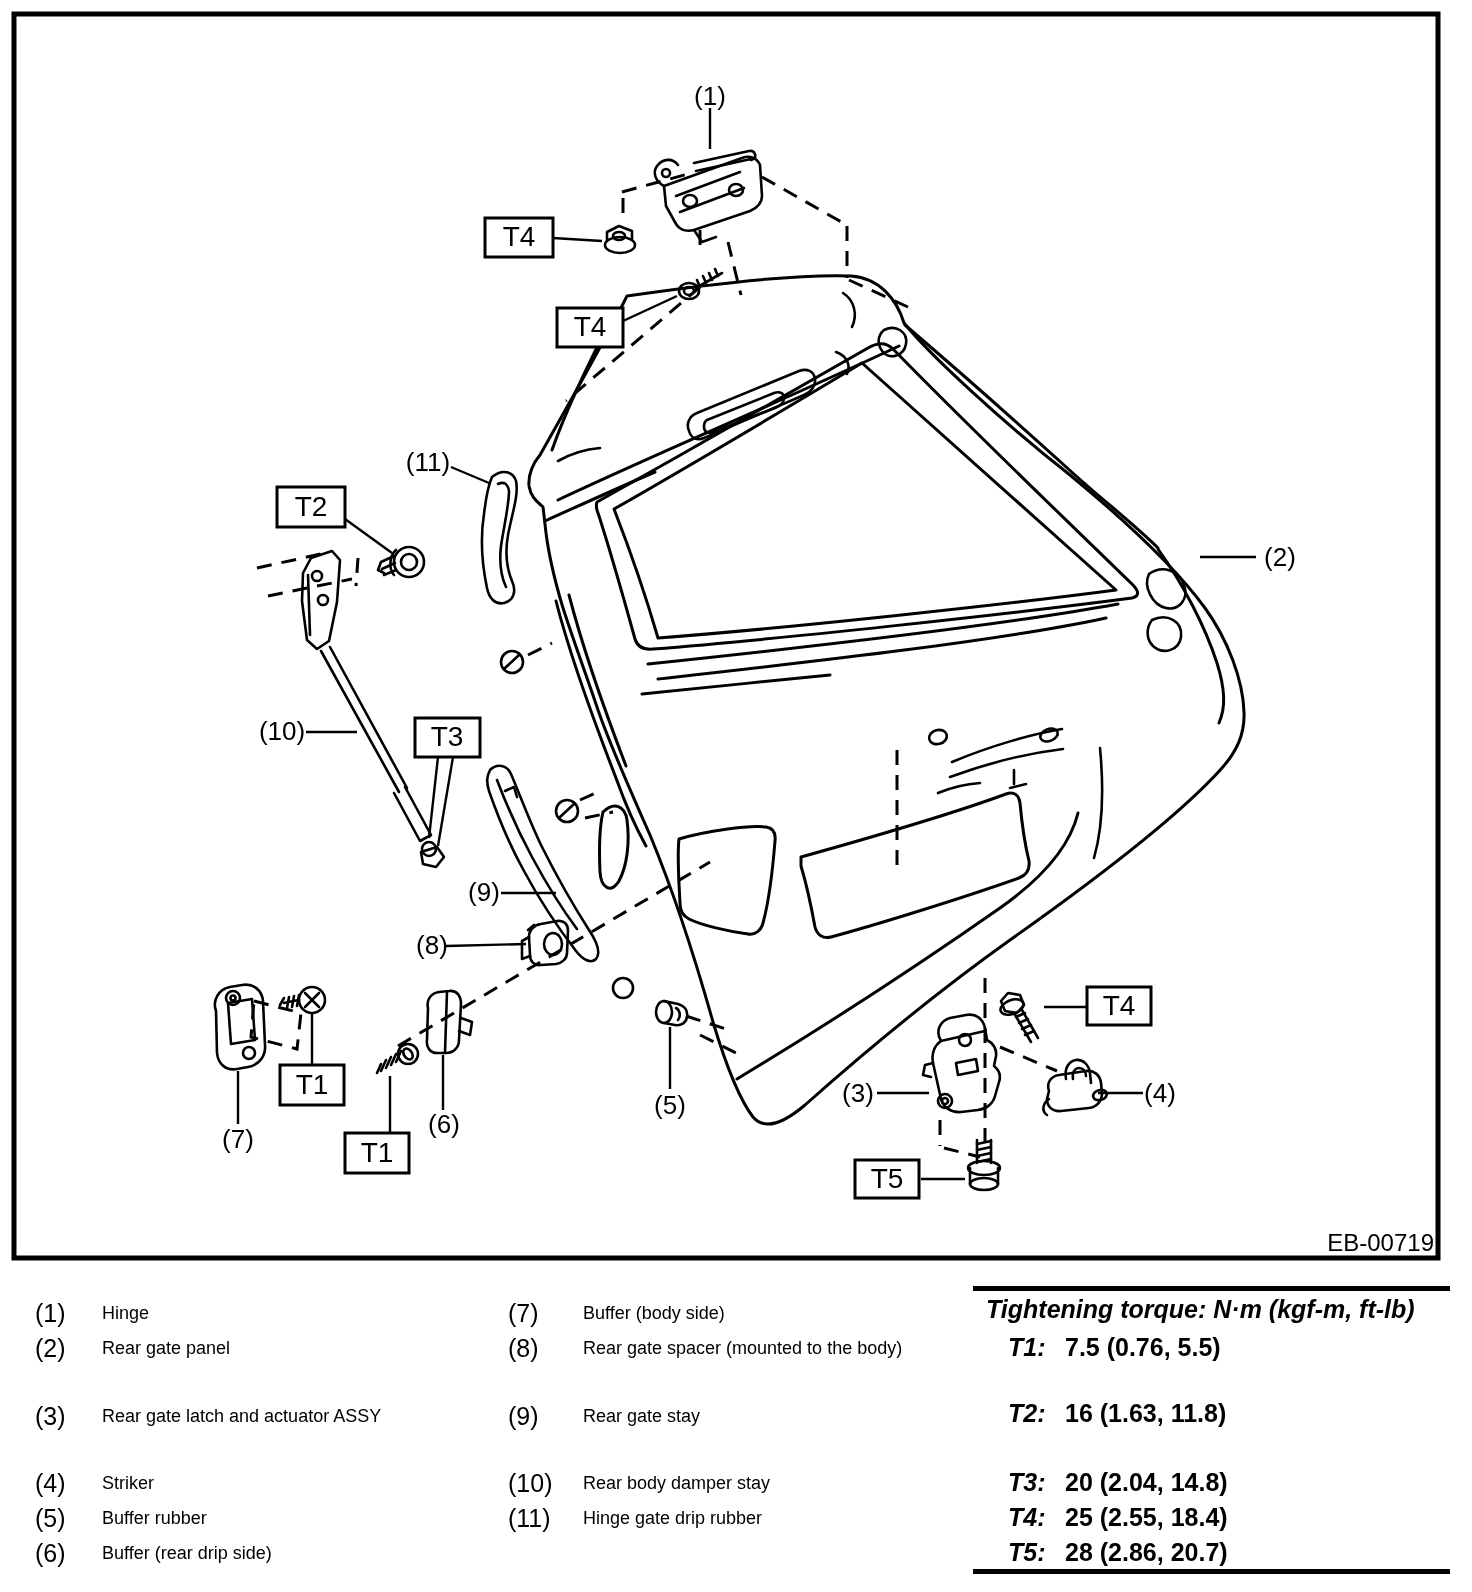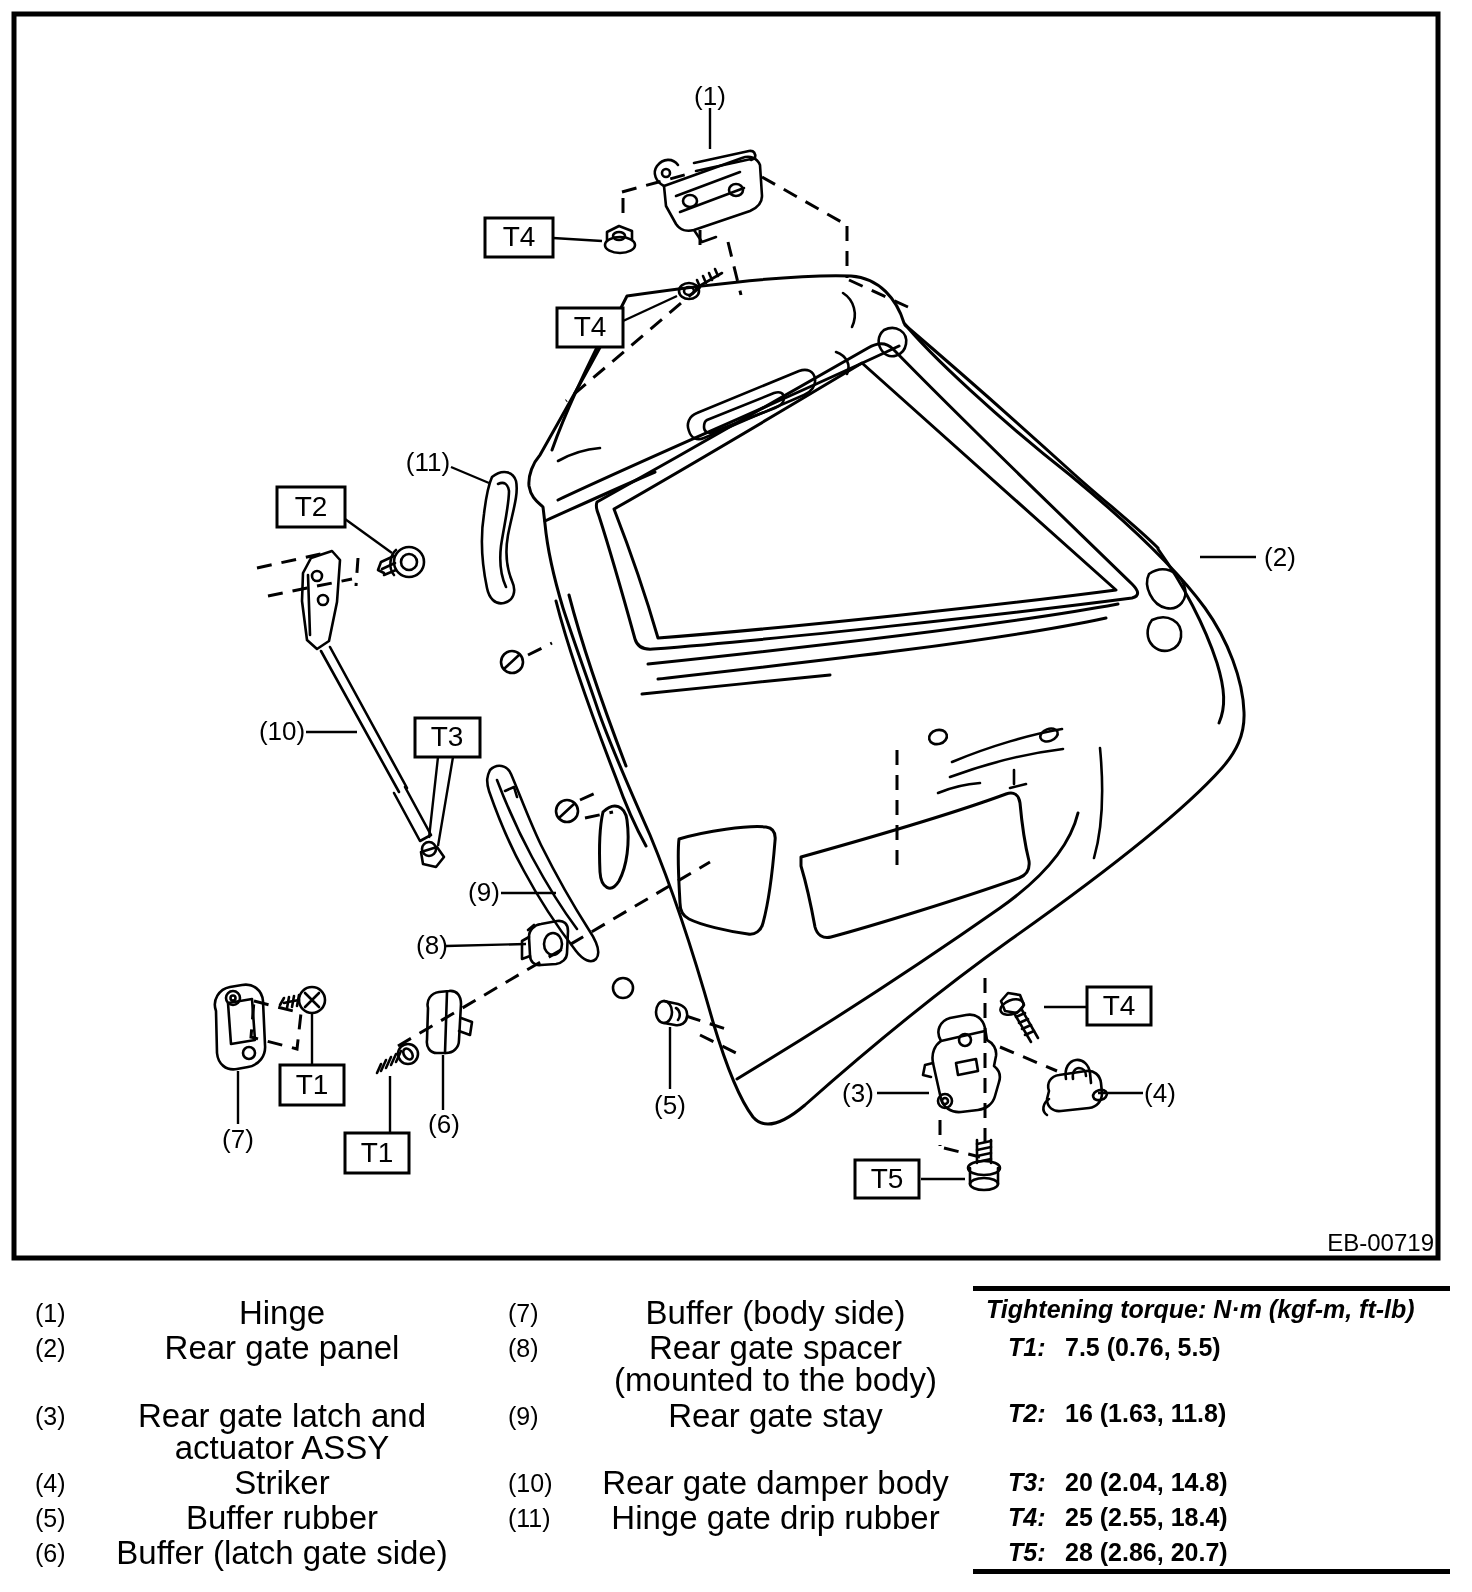--- a/index.html
+++ b/index.html
@@ -9,21 +9,21 @@
   svg text{font-family:"Liberation Sans",sans-serif;fill:#000;}
   .ln{fill:none;stroke:#000;stroke-width:3;stroke-linecap:round;stroke-linejoin:round;}
   .pt{fill:none;stroke:#000;stroke-width:2.6;stroke-linecap:round;stroke-linejoin:round;}
   .dash{fill:none;stroke:#000;stroke-width:3;stroke-dasharray:15 10;stroke-linecap:butt;}
   .leader{fill:none;stroke:#000;stroke-width:2.4;}
   .tbox{fill:#fff;stroke:#000;stroke-width:3;}
   .tbox-label{font-size:28px;text-anchor:middle;}
   .callout{font-size:26px;text-anchor:middle;}
   .figcode{font-size:24px;text-anchor:end;}
   .legend-num{position:absolute;font-size:25px;line-height:32px;white-space:nowrap;}
-  .legend-label{position:absolute;font-size:33px;line-height:32px;text-align:center;}
+  .legend-label{position:absolute;font-size:18px;line-height:32px;}
   .tq-title{position:absolute;font-size:25px;font-weight:bold;font-style:italic;white-space:nowrap;text-align:right;}
   .tq-id{position:absolute;font-size:25px;font-weight:bold;font-style:italic;}
   .tq-val{position:absolute;font-size:25px;font-weight:bold;white-space:nowrap;}
   .rule{position:absolute;background:#000;height:5px;width:477px;left:973px;}
 </style>
 </head>
 <body>
 
 <div id="page">
 
@@ -319,30 +319,30 @@
     <div class="legend-label" style="left:102px;top:1297px;width:360px">Hinge</div>
     <div class="legend-num" style="left:35px;top:1332px">(2)</div>
     <div class="legend-label" style="left:102px;top:1332px;width:360px">Rear gate panel</div>
     <div class="legend-num" style="left:35px;top:1400px">(3)</div>
     <div class="legend-label" style="left:102px;top:1400px;width:360px">Rear gate latch and actuator ASSY</div>
     <div class="legend-num" style="left:35px;top:1467px">(4)</div>
     <div class="legend-label" style="left:102px;top:1467px;width:360px">Striker</div>
     <div class="legend-num" style="left:35px;top:1502px">(5)</div>
     <div class="legend-label" style="left:102px;top:1502px;width:360px">Buffer rubber</div>
     <div class="legend-num" style="left:35px;top:1537px">(6)</div>
-    <div class="legend-label" style="left:102px;top:1537px;width:360px">Buffer (latch gate side)</div>
+    <div class="legend-label" style="left:102px;top:1537px;width:360px">Buffer (rear drip side)</div>
 
     <div class="legend-num" style="left:508px;top:1297px">(7)</div>
     <div class="legend-label" style="left:583px;top:1297px;width:385px">Buffer (body side)</div>
     <div class="legend-num" style="left:508px;top:1332px">(8)</div>
     <div class="legend-label" style="left:583px;top:1332px;width:385px">Rear gate spacer (mounted to the body)</div>
     <div class="legend-num" style="left:508px;top:1400px">(9)</div>
     <div class="legend-label" style="left:583px;top:1400px;width:385px">Rear gate stay</div>
     <div class="legend-num" style="left:508px;top:1467px">(10)</div>
-    <div class="legend-label" style="left:583px;top:1467px;width:385px">Rear gate damper body</div>
+    <div class="legend-label" style="left:583px;top:1467px;width:385px">Rear body damper stay</div>
     <div class="legend-num" style="left:508px;top:1502px">(11)</div>
     <div class="legend-label" style="left:583px;top:1502px;width:385px">Hinge gate drip rubber</div>
   </div>
 
   <div>
     <div class="rule" style="top:1286px"></div>
     <div class="tq-title" style="left:986px;top:1295px">Tightening torque: N·m (kgf-m, ft-lb)</div>
 
     <div class="tq-id" style="left:1008px;top:1333px">T1:</div>
     <div class="tq-val" style="left:1065px;top:1333px">7.5 (0.76, 5.5)</div>

